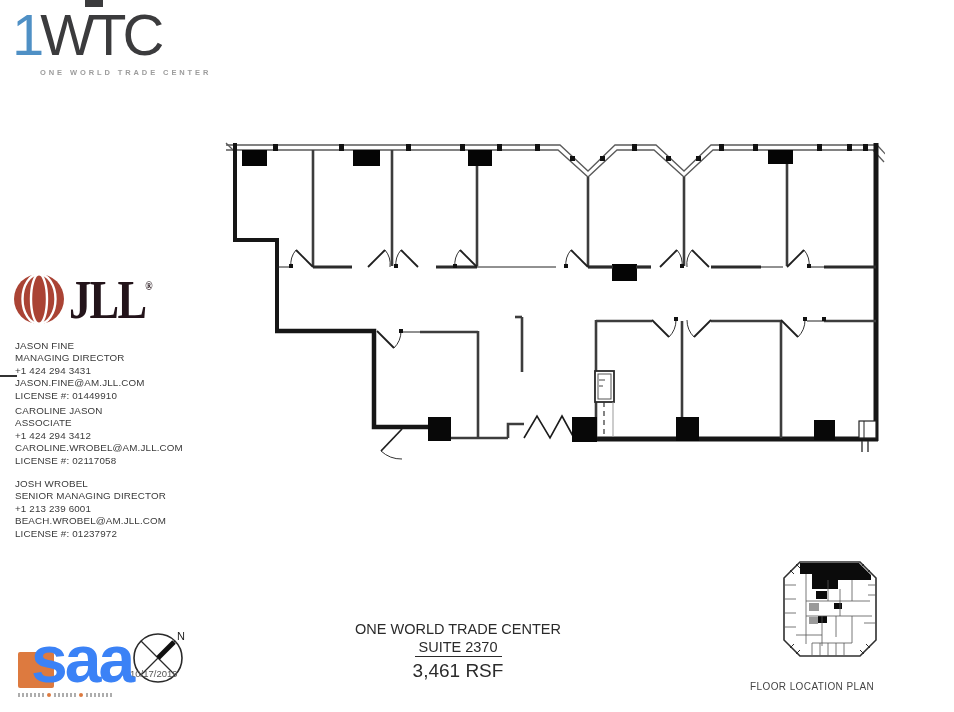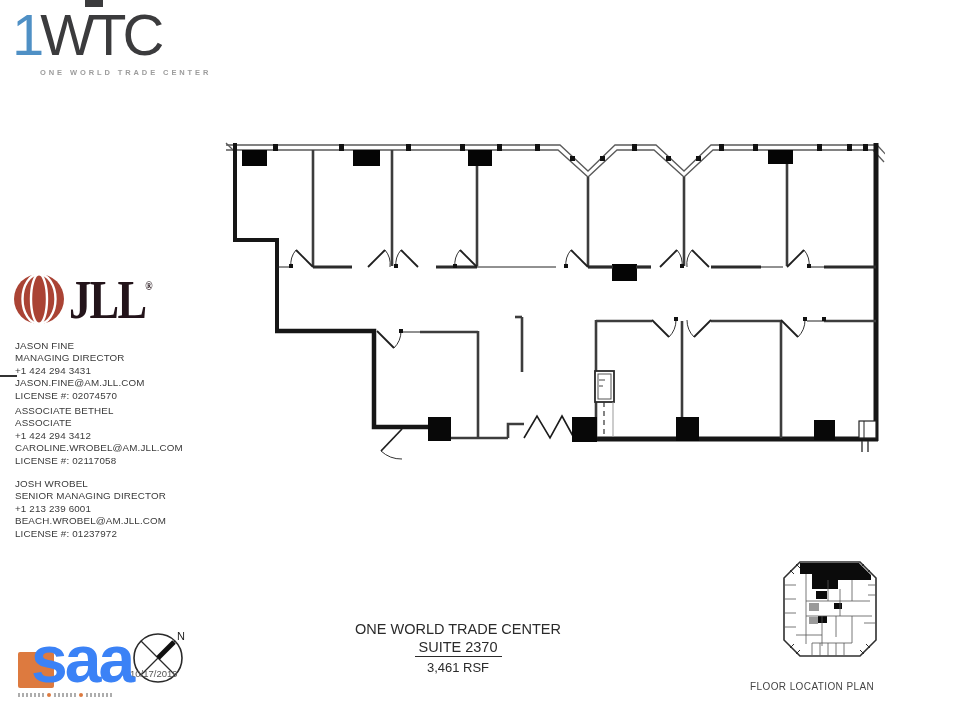--- a/index.html
+++ b/index.html
@@ -24,21 +24,21 @@
 
   
   .contact{left:15px;width:210px;font-size:9.8px;line-height:12.4px;color:#3a3a3a;letter-spacing:.15px;}
   .leader{left:0;top:375px;width:17px;height:2px;background:#333;}
 
   
   .title-block{left:317px;top:620px;width:282px;text-align:center;color:#2b2b2b;}
   .title-block .t1{font-size:14.5px;line-height:18px;}
   .title-block .suite{display:inline-block;font-size:14.5px;
      border-bottom:1.4px solid #2b2b2b;padding:0 4px 1px 4px;}
-  .title-block .rsf{font-size:13px;margin-top:3px;}
+  .title-block .rsf{font-size:19px;margin-top:3px;}
 
   
   .compass{left:132px;top:629px;}
   .date-text{left:130px;top:668px;font-size:9.5px;color:#555;}
 
   
   .saa-square{left:18px;top:652px;width:36px;height:36px;background:#dd7a3f;border-radius:2px;}
   .saa-word{left:31px;top:626px;font-size:66px;line-height:1;font-weight:700;
      color:#3b82f6;letter-spacing:-3px;}
   .saa-tagline{left:18px;top:692px;width:96px;height:5px;display:flex;align-items:center;gap:3px;}
@@ -70,25 +70,25 @@
   <span>JLL</span><sup>®</sup>
 </div>
 
 <div class="abs leader"></div>
 
 <div class="abs contact" style="top:328px;margin-top:12px;">
   <div>JASON FINE</div>
   <div>MANAGING DIRECTOR</div>
   <div>+1 424 294 3431</div>
   <div>JASON.FINE@AM.JLL.COM</div>
-  <div>LICENSE #: 02074570</div>
+  <div>LICENSE #: 01449910</div>
 </div>
 
 <div class="abs contact" style="top:405px;">
-  <div>ASSOCIATE BETHEL</div>
+  <div>CAROLINE JASON</div>
   <div>ASSOCIATE</div>
   <div>+1 424 294 3412</div>
   <div>CAROLINE.WROBEL@AM.JLL.COM</div>
   <div>LICENSE #: 02117058</div>
 </div>
 
 <div class="abs contact" style="top:478px;">
   <div>JOSH WROBEL</div>
   <div>SENIOR MANAGING DIRECTOR</div>
   <div>+1 213 239 6001</div>

